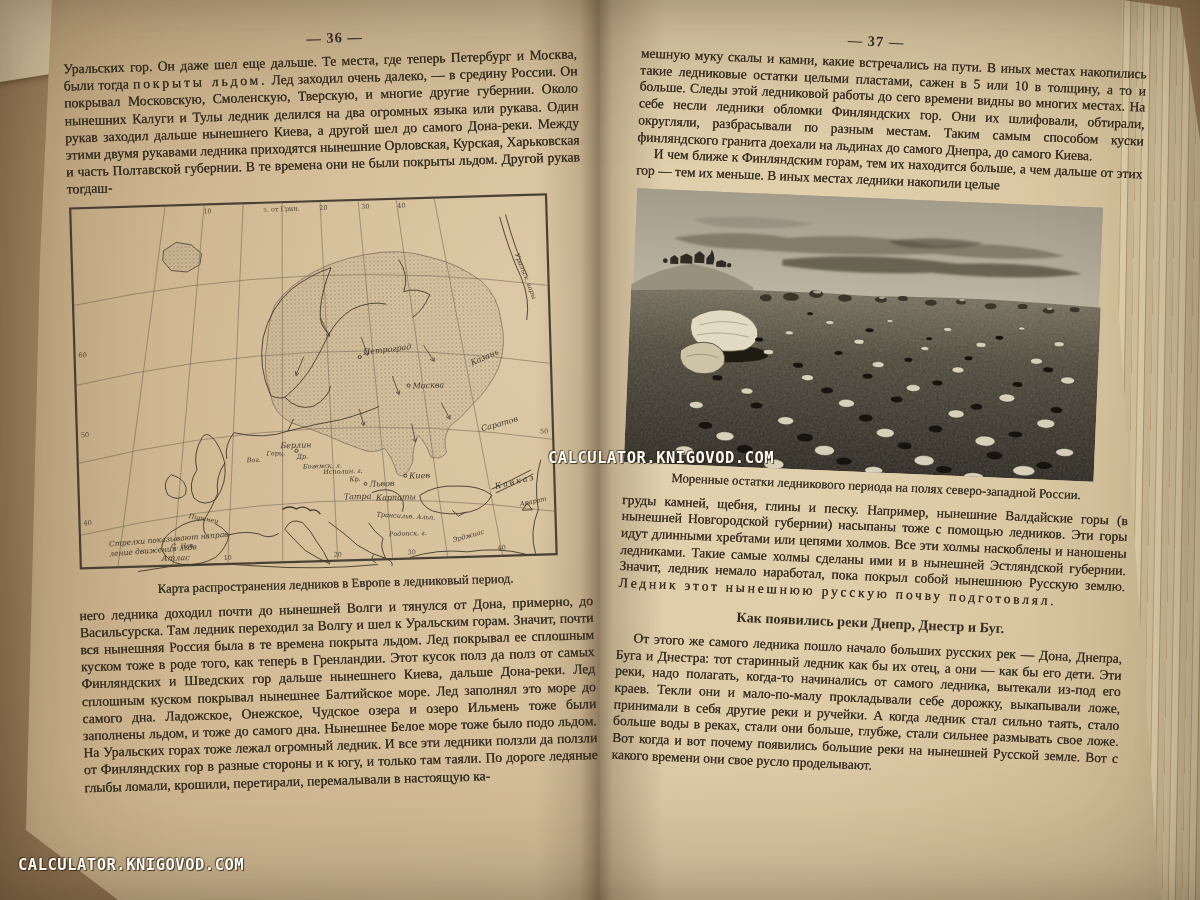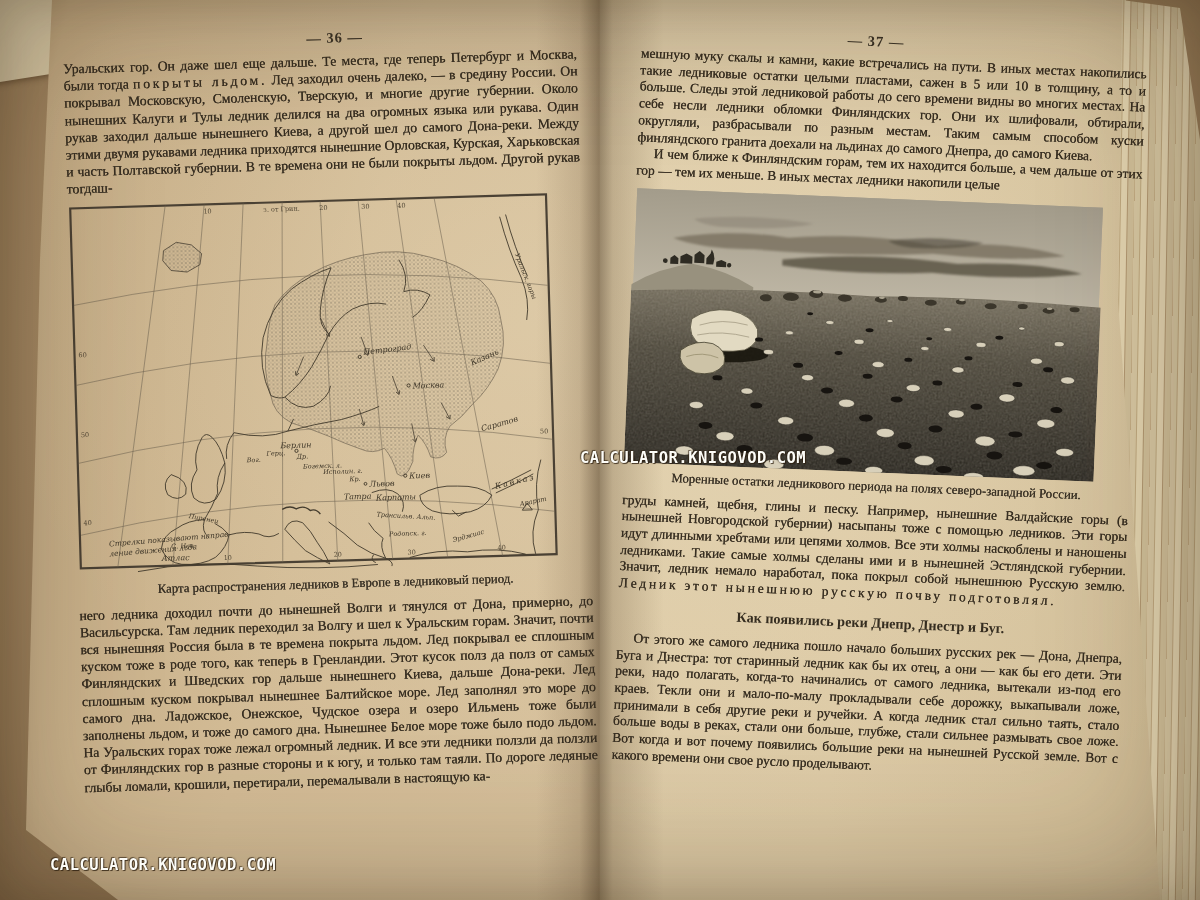--- a/index.html
+++ b/index.html
@@ -40,21 +40,21 @@
   .indent{text-indent:17px;}
   .sperr{letter-spacing:2.8px;}
 
   .figure{margin-top:7px;margin-bottom:2px;}
   .figcaption{font-size:12.8px;text-align:center;color:#3a3226;margin:3px 0 8px 0;
        text-shadow:.2px 0 0 #3a3226;}
   .heading{font-size:14.2px;font-weight:bold;text-align:center;color:#352d20;margin:12px 0 9px 0;}
 
   .watermark{position:absolute;font-family:"DejaVu Sans Mono",monospace;font-weight:bold;
        font-size:15.5px;letter-spacing:.5px;color:#fdfdf8;
-       text-shadow:0 0 2px rgba(45,32,16,.95),1px 1px 0 rgba(45,32,16,.7),-1px -1px 0 rgba(45,32,16,.5);margin-left:32px;}
+       text-shadow:0 0 2px rgba(45,32,16,.95),1px 1px 0 rgba(45,32,16,.7),-1px -1px 0 rgba(45,32,16,.5);}
   .wm-center{left:548px;top:449px;}
   .wm-bl{left:18px;top:856px;}
 
   svg text{font-family:"DejaVu Serif",serif;fill:#3e3628;}
   .map-label{font-size:8px;font-style:italic;}
   .map-label-sm{font-size:6.5px;font-style:italic;}
   .map-num{font-size:6.5px;fill:#554a38;}
   .map-legend{font-size:7.5px;font-style:italic;}
 </style>
 </head>

